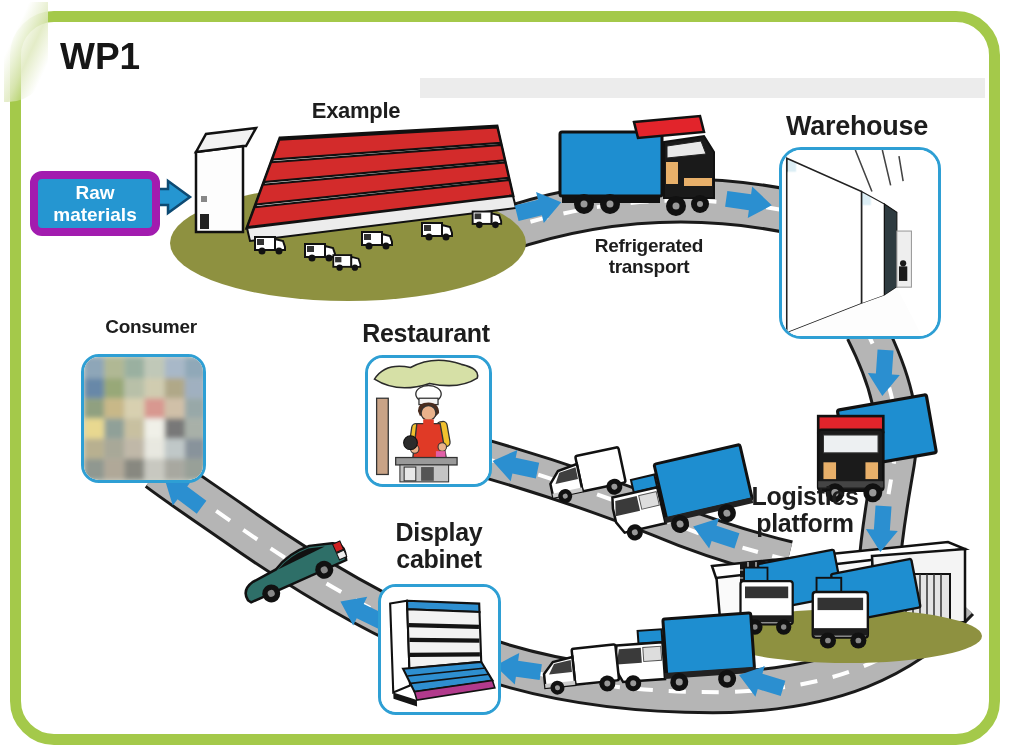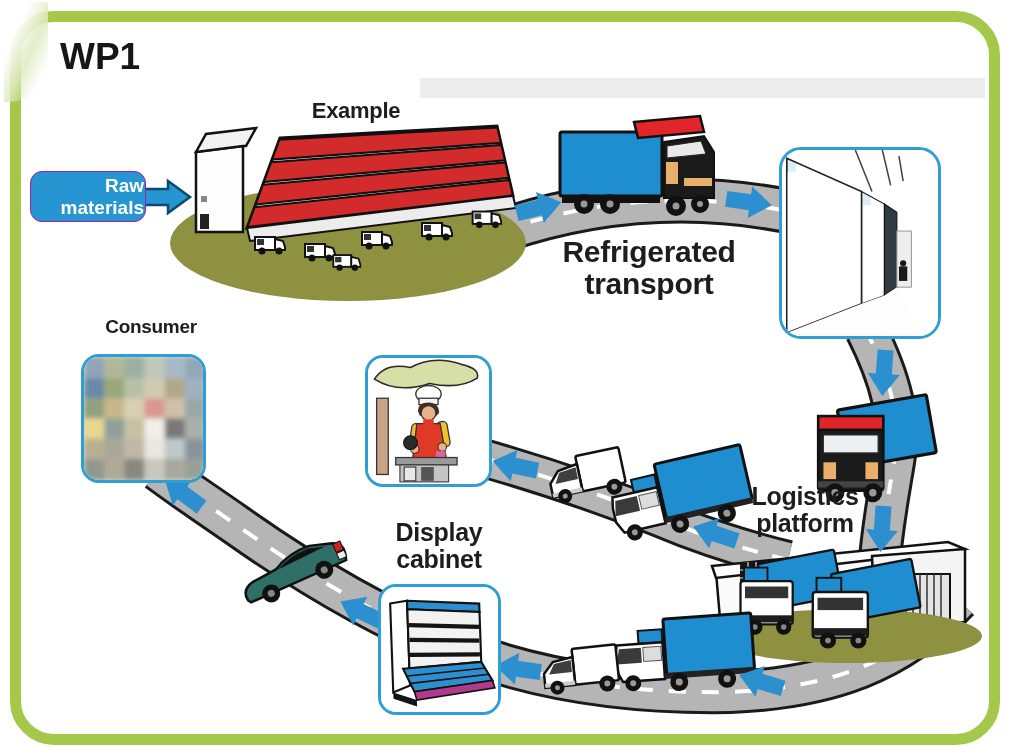--- a/index.html
+++ b/index.html
@@ -18,28 +18,28 @@
   #box-restaurant{left:365px;top:355px;width:121px;height:126px;border-radius:18px;}
   #box-consumer{left:81px;top:354px;width:119px;height:123px;border-radius:18px;}
   #box-display{left:378px;top:584px;width:117px;height:125px;border-radius:18px;}
   .lbl{position:absolute;z-index:30;font-weight:bold;color:#1d1d1d;text-align:center;
        line-height:1.08;letter-spacing:-0.3px;}
   #wp1{position:absolute;left:60px;top:36px;font-size:37px;font-weight:bold;color:#161616;z-index:40;}
   #title{position:absolute;left:240px;top:40px;width:540px;font-size:31px;font-weight:bold;
          color:#161616;text-align:center;z-index:40;letter-spacing:-0.5px;}
   #lbl-factory{left:300px;top:99px;width:112px;font-size:22px;}
   #lbl-warehouse{left:772px;top:112px;width:170px;font-size:27px;}
-  #lbl-refrig{left:556px;top:236px;width:186px;font-size:30px;}
+  #lbl-refrig{left:556px;top:236px;width:186px;font-size:19px;}
   #lbl-consumer{left:78px;top:317px;width:146px;font-size:19px;}
   #lbl-restaurant{left:356px;top:320px;width:140px;font-size:25px;}
   #lbl-logistics{left:738px;top:483px;width:134px;font-size:25px;}
   #lbl-display{left:383px;top:519px;width:112px;font-size:25px;}
   .raw{position:absolute;left:30px;top:171px;width:112px;height:47px;background:#2596d1;
-       border:1px solid #a21caf;border-radius:12px;color:#fff;font-weight:bold;font-size:19px;
-       text-align:right;line-height:1.12;display:flex;align-items:center;justify-content:center;
+       border:8px solid #a21caf;border-radius:12px;color:#fff;font-weight:bold;font-size:19px;
+       text-align:center;line-height:1.12;display:flex;align-items:center;justify-content:center;
        z-index:25;padding:1px;}
 </style>
 </head>
 <body>
 
 <div class="canvas">
 
   <div class="band"></div>
 
   <svg class="scene" viewBox="0 0 1013 748">
@@ -323,21 +323,23 @@
         <polygon points="20,76 94,72 104,90 30,98" fill="#2e8fd0" stroke="#111" stroke-width="2"></polygon>
         <path d="M24,83 L98,78 M27,90 L101,84" stroke="#111" stroke-width="1.5" fill="none"></path>
         <polygon points="30,98 104,90 106,97 32,106" fill="#b23a8c" stroke="#111" stroke-width="1.5"></polygon>
         <polygon points="10,98 32,106 32,112 10,104" fill="#141414"></polygon>
       </g>
     </svg>
   </div>
 
   <div id="wp1">WP1</div>
   <div class="lbl" id="lbl-factory">Example</div>
+  <div class="lbl" id="lbl-warehouse">Warehouse</div>
   <div class="lbl" id="lbl-refrig">Refrigerated transport</div>
   <div class="lbl" id="lbl-consumer">Consumer</div>
+  <div class="lbl" id="lbl-restaurant">Restaurant</div>
   <div class="lbl" id="lbl-logistics">Logistics platform</div>
   <div class="lbl" id="lbl-display">Display cabinet</div>
   <div class="raw">Raw materials</div>
 
   <div class="frame"></div>
   <div class="fold"></div>
 </div>
 
 </body></html>

